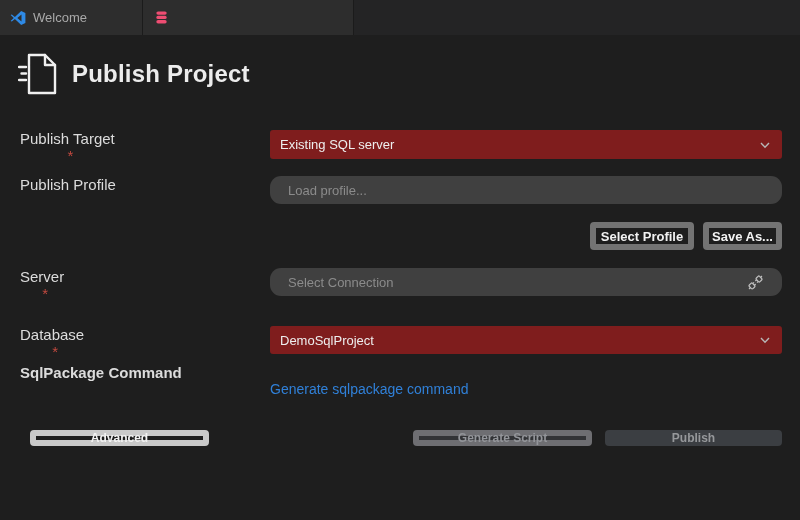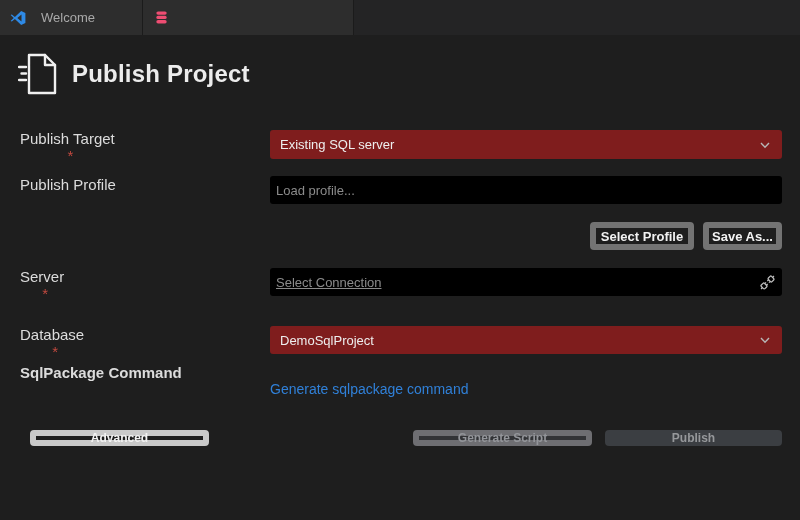--- a/index.html
+++ b/index.html
@@ -6,46 +6,46 @@
   html,body { width:800px; height:520px; overflow:hidden; }
   body {
     font-family:"Liberation Sans","DejaVu Sans",sans-serif;
     background:#1e1e1e; color:#dcdcdc; position:relative;
   }
 
   
   .tabbar { position:absolute; left:0; top:0; width:800px; height:35px; background:#242425; }
   .tab {
     position:absolute; top:0; height:35px; display:flex; align-items:center;
-    gap:15px; padding:0 10px; font-size:13px; color:#a9a9a9; background:#2d2d2d;
+    gap:7px; padding:0 10px; font-size:13px; color:#a9a9a9; background:#2d2d2d;
     border-right:1px solid #1b1b1b; cursor:pointer;
   }
   .tab.active { background:#1e1e1e; color:#ffffff; border-right:none; }
   .tab .ticon { width:16px; height:16px; flex:0 0 auto; display:flex; align-items:center; justify-content:center; }
   .tab .close { margin-left:auto; font-size:13px; color:#cccccc; padding:2px 3px; border-radius:3px; }
   #tab-welcome { left:0; width:143px; }
   #tab-sql     { left:143px; width:211px; }
   #tab-publish { left:354px; width:244px; }
 
   
   .hdr-icon { position:absolute; left:18px; top:52px; }
   .page-title { position:absolute; left:72px; top:60px; font-size:24px; font-weight:600; color:#ececec; letter-spacing:.2px; }
 
   
   .flabel { position:absolute; left:20px; font-size:15px; color:#dcdcdc; display:flex; align-items:center;flex-direction:column; }
   .req { color:#c1493f; margin-left:6px; font-size:15px; }
 
   .ctl { position:absolute; left:270px; width:512px; border-radius:3px; display:flex; align-items:center; font-size:13px; }
   .dropdown { background:#7f1d1d; color:#eeeeee; height:29px; padding:0 10px; cursor:pointer; }
   .dropdown .chev { margin-left:auto; }
-  .txtfield { background:#000000; height:28px; padding:0 6px; }
+  .txtfield { background:#404040; height:28px; padding:0 18px;border-radius:11px; }
   input.txt { width:100%; height:100%; background:transparent; border:none; outline:none;
               color:#cccccc; font-size:13px; font-family:inherit; }
   input.txt::placeholder { color:#8b8b8b; }
-  .faketxt { color:#8b8b8b;text-decoration:underline; }
+  .faketxt { color:#8b8b8b; }
   .ctl .righticon { margin-left:auto; display:flex; }
 
   .btn {
     position:absolute; display:flex; align-items:center; justify-content:center;
     font-size:13px; font-weight:600; font-family:inherit; color:#f2f2f2;
     background:transparent; border:6px solid #737373; border-radius:4px; cursor:pointer;
   }
   .btn.small { height:28px; top:222px; }
   #btn-select-profile { left:590px; width:104px; }
   #btn-save-as { left:703px; width:79px; }

